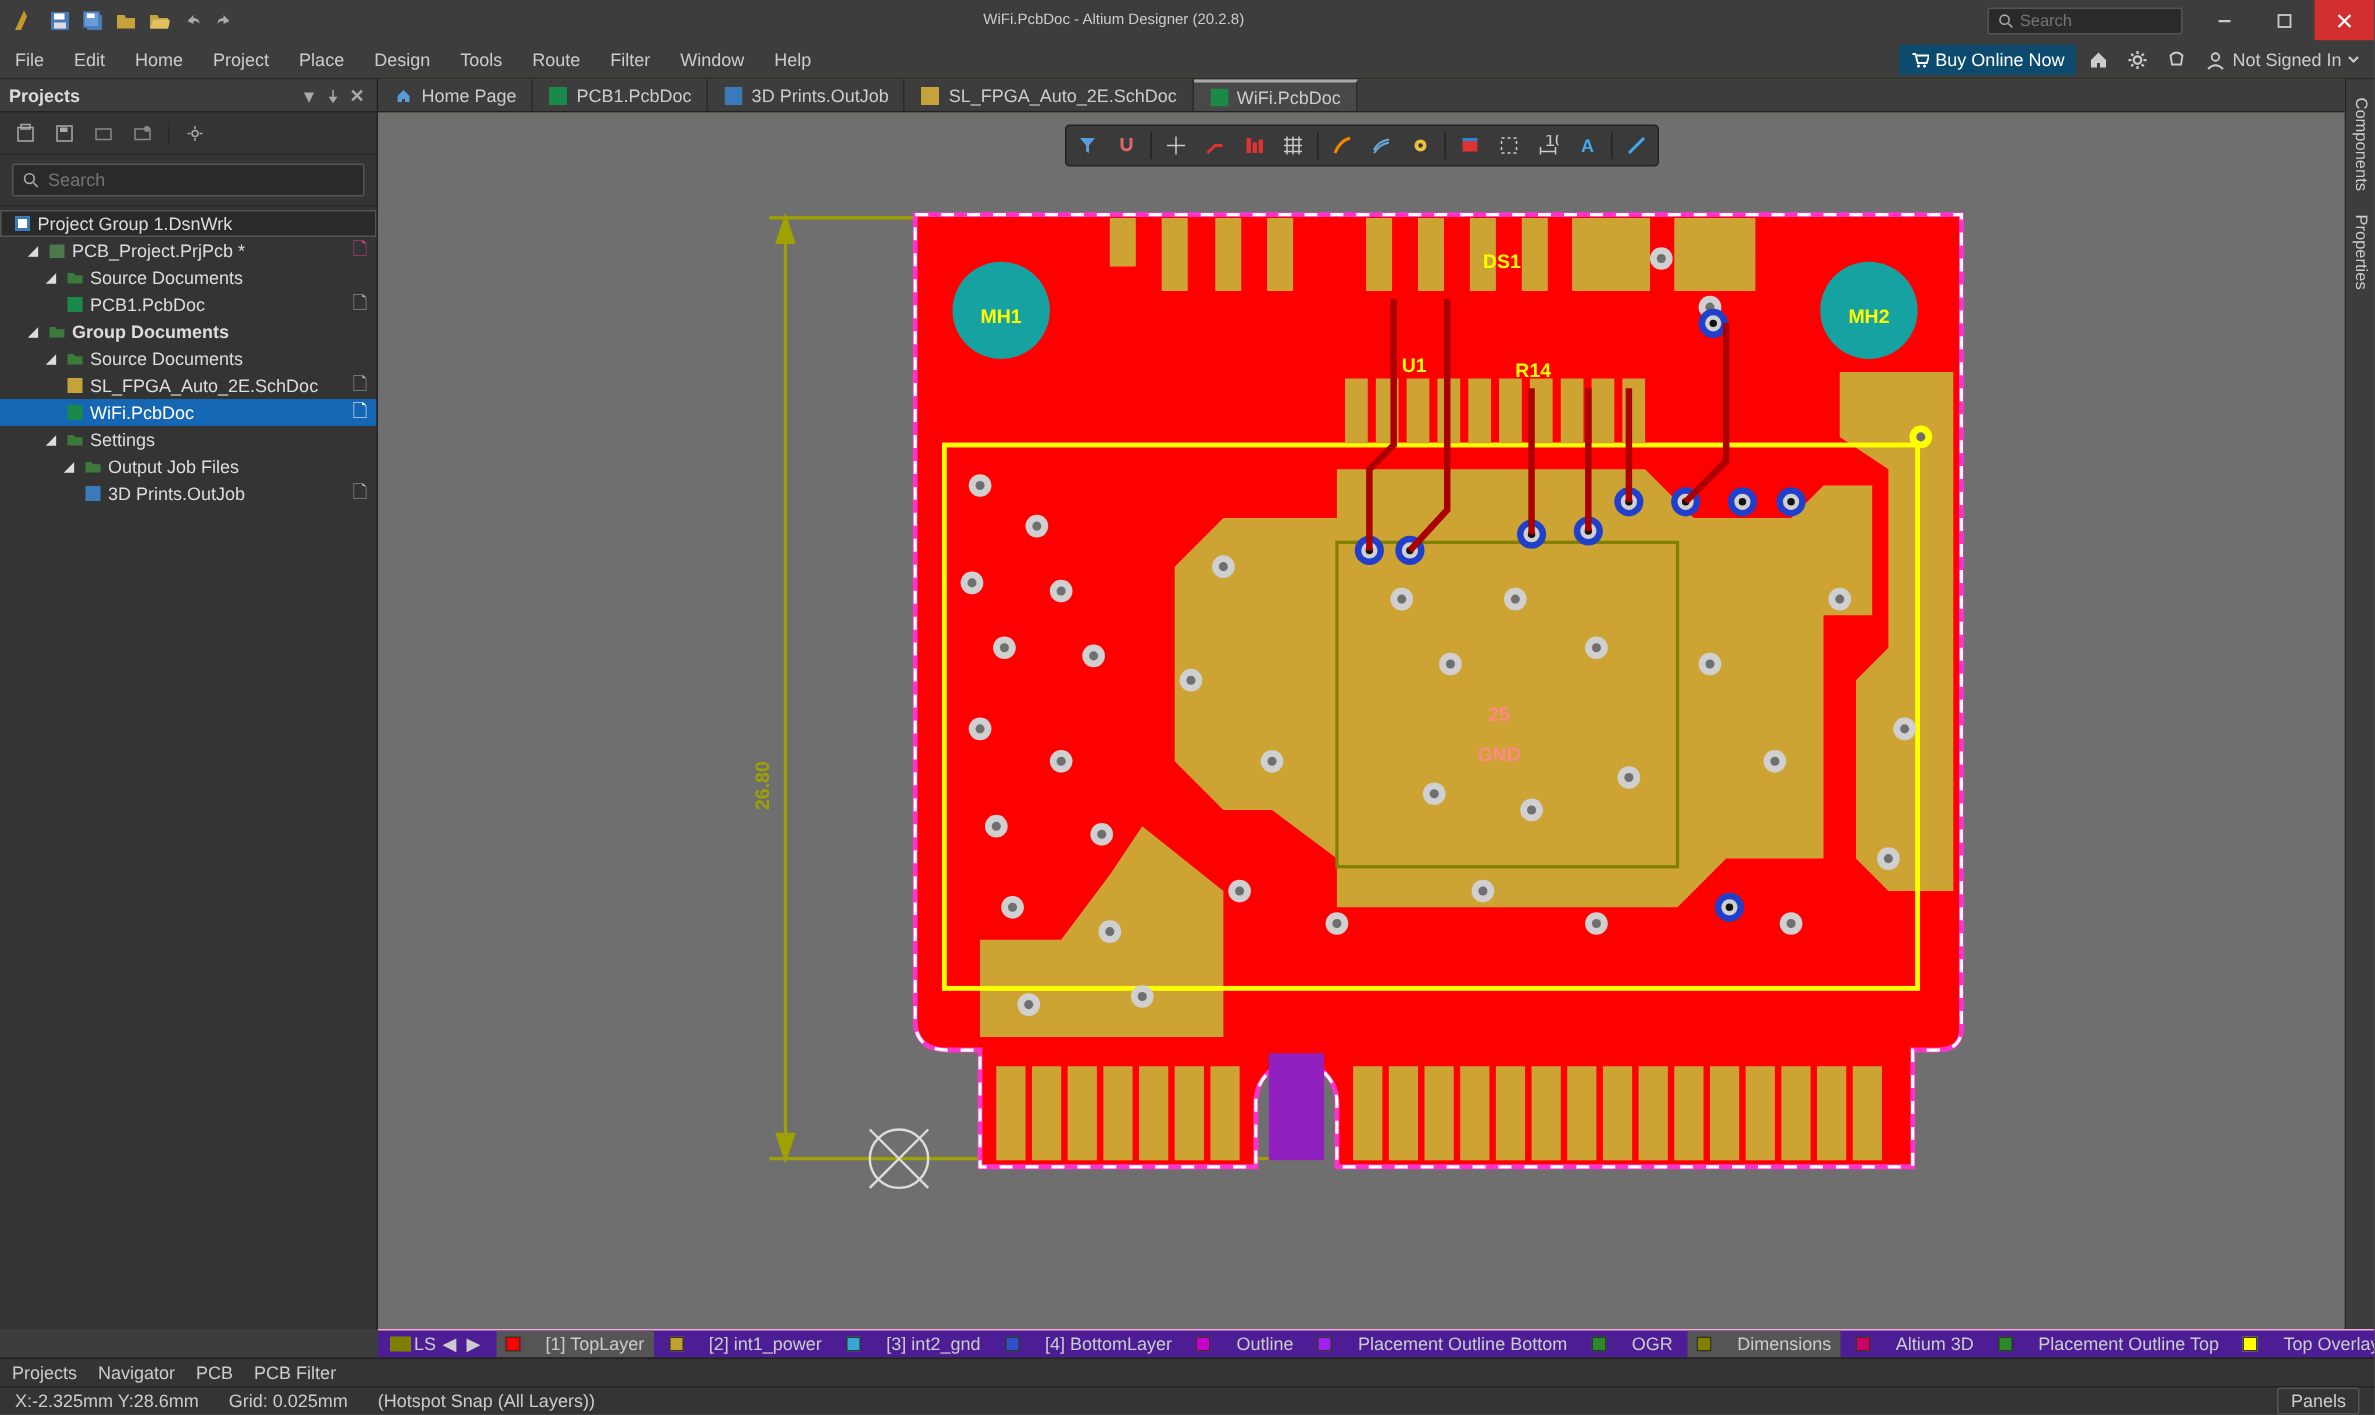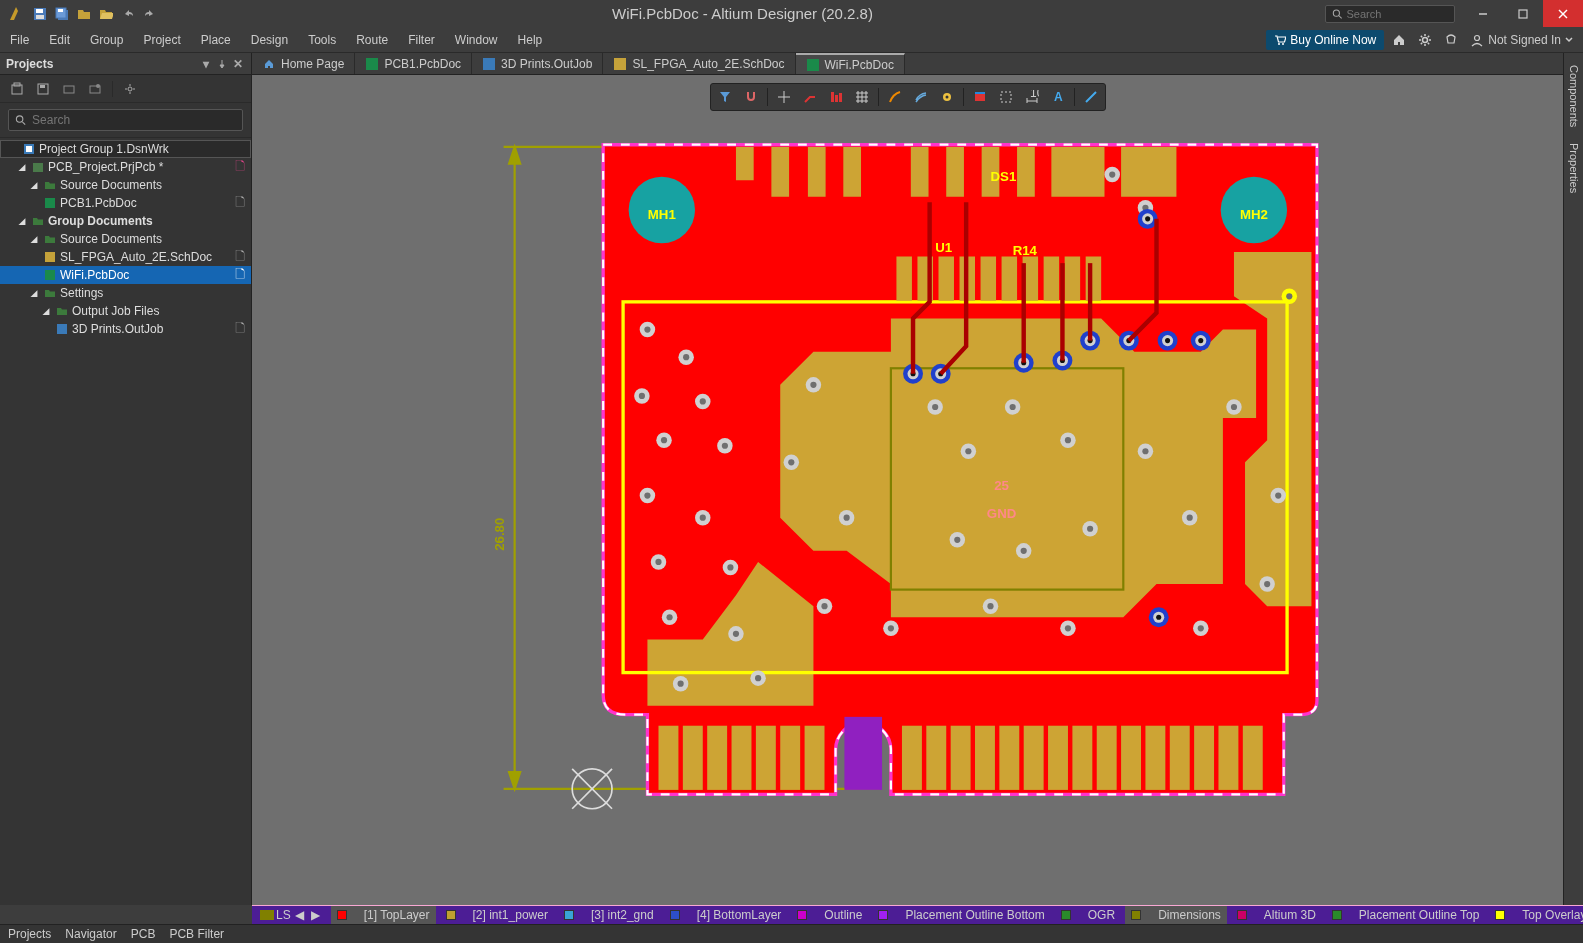--- a/index.html
+++ b/index.html
@@ -4,21 +4,21 @@
 <style>
 * { margin: 0; padding: 0; box-sizing: border-box; font-family: 'Segoe UI', Arial, sans-serif; font-size: 12px; user-select: none; }
 html, body { width: 100%; height: 100%; background: #3d3d3d; overflow: hidden; }
 .app { display: flex; flex-direction: column; height: 100vh; }
 
 
 .titlebar { height: 27px; background: #3d3d3d; display: flex; align-items: center; color: #ccc; }
 .titlebar-left { display: flex; align-items: center; gap: 2px; padding-left: 4px; }
 .tb-icon { width: 20px; height: 20px; display: flex; align-items: center; justify-content: center; color: #ccc; cursor: pointer; }
 .app-logo { width: 24px; height: 24px; display: flex; align-items: center; justify-content: center; }
-.titlebar-center { flex: 1; text-align: center; font-size: 15px; color: #ccc; }
+.titlebar-center { flex: 1; text-align: center; font-size: 10px; color: #ccc; }
 .titlebar-right { display: flex; align-items: center; }
 .search-box { background: #2a2a2a; border: 1px solid #555; border-radius: 2px; padding: 2px 6px; display: flex; align-items: center; gap: 4px; width: 130px; margin-right: 8px; }
 .search-box input { background: transparent; border: none; outline: none; color: #ccc; width: 100%; font-size: 11px; }
 .win-btn { width: 40px; height: 27px; display: flex; align-items: center; justify-content: center; color: #ccc; cursor: pointer; }
 .win-btn.close { background: #d32f2f; }
 
 
 .menubar { height: 26px; background: #3d3d3d; display: flex; align-items: center; color: #ccc; border-bottom: 1px solid #2a2a2a; }
 .menu-item { padding: 4px 10px; cursor: pointer; }
 .menubar-right { margin-left: auto; display: flex; align-items: center; gap: 4px; padding-right: 6px; }
@@ -40,21 +40,21 @@
 .panel-search .sbox { background: #2a2a2a; border: 1px solid #555; border-radius: 2px; padding: 3px 6px; display: flex; align-items: center; gap: 6px; }
 .panel-search input { background: transparent; border: none; outline: none; color: #ccc; width: 100%; font-size: 12px; }
 .tree { flex: 1; overflow: auto; padding: 2px 0; }
 .tree-row { display: flex; align-items: center; height: 18px; color: #ddd; padding-right: 4px; cursor: pointer; white-space: nowrap; font-size: 11px; }
 .tree-row.selected { background: #1566b3; color: #fff; }
 .tree-row.prjgrp { background: #2a2a2a; border: 1px solid #555; }
 .tw { width: 12px; height: 12px; display: flex; align-items: center; justify-content: center; color: #ddd; font-size: 9px; }
 .tree-icon { width: 14px; height: 14px; margin: 0 3px; display: inline-flex; align-items: center; justify-content: center; font-size: 10px;}
 .tree-doc-ind { margin-left: auto; width: 14px; text-align: center; color: #aaa; }
 .mod-ind { color: #d48; }
-.indent0{padding-left:18px}.indent1{padding-left:16px}.indent2{padding-left:28px}.indent3{padding-left:40px}.indent4{padding-left:52px}
+.indent0{padding-left:4px}.indent1{padding-left:16px}.indent2{padding-left:28px}.indent3{padding-left:40px}.indent4{padding-left:52px}
 
 
 .workspace { flex: 1; display: flex; flex-direction: column; background: #4d7c0f; position: relative; }
 .doc-tabs { height: 22px; background: #3d3d3d; display: flex; align-items: stretch; border-bottom: 1px solid #222; }
 .doc-tab { display: flex; align-items: center; gap: 5px; padding: 0 10px; color: #ccc; cursor: pointer; border-right: 1px solid #2a2a2a; font-size: 11px;}
 .doc-tab.active { background: #484848; border-top: 2px solid #aaa; }
 .doc-tab .doctype-icon { width: 14px; height: 14px; display:flex;align-items:center;justify-content:center;}
 
 .canvas-wrap { flex: 1; position: relative; overflow: hidden; background: #6f6f6f; }
 .editor-toolbar { position: absolute; top: 8px; left: 50%; transform: translateX(-50%); background: #3a3a3a; border: 1px solid #222; border-radius: 3px; display: flex; align-items: center; padding: 2px; gap: 2px; z-index: 10; }
@@ -157,21 +157,21 @@
             <line x1="1" y1="1" x2="9" y2="9" stroke="#fff" stroke-width="1.5"></line>
             <line x1="9" y1="1" x2="1" y2="9" stroke="#fff" stroke-width="1.5"></line>
           </svg>
         </div>
   </div>
 </div>
 
 <div class="menubar">
   <div class="menu-item">File</div>
   <div class="menu-item">Edit</div>
-  <div class="menu-item">Group</div>
+  <div class="menu-item">Home</div>
   <div class="menu-item">Project</div>
   <div class="menu-item">Place</div>
   <div class="menu-item">Design</div>
   <div class="menu-item">Tools</div>
   <div class="menu-item">Route</div>
   <div class="menu-item">Filter</div>
   <div class="menu-item">Window</div>
   <div class="menu-item">Help</div>
   <div class="menubar-right">
     <div class="buy-online">
@@ -830,14 +830,20 @@
       </div>
 </div>
 
 <div class="bottom-tabs">
   <div class="bt-tab">Projects</div>
   <div class="bt-tab">Navigator</div>
   <div class="bt-tab">PCB</div>
   <div class="bt-tab">PCB Filter</div>
 </div>
 
-
+<div class="statusbar">
+  <span>X:-2.325mm Y:28.6mm</span>
+  <span>Grid: 0.025mm</span>
+  <span>(Hotspot Snap (All Layers))</span>
+  <div class="panels-btn">Panels</div>
 </div>
 
+</div>
+
 </body></html>

